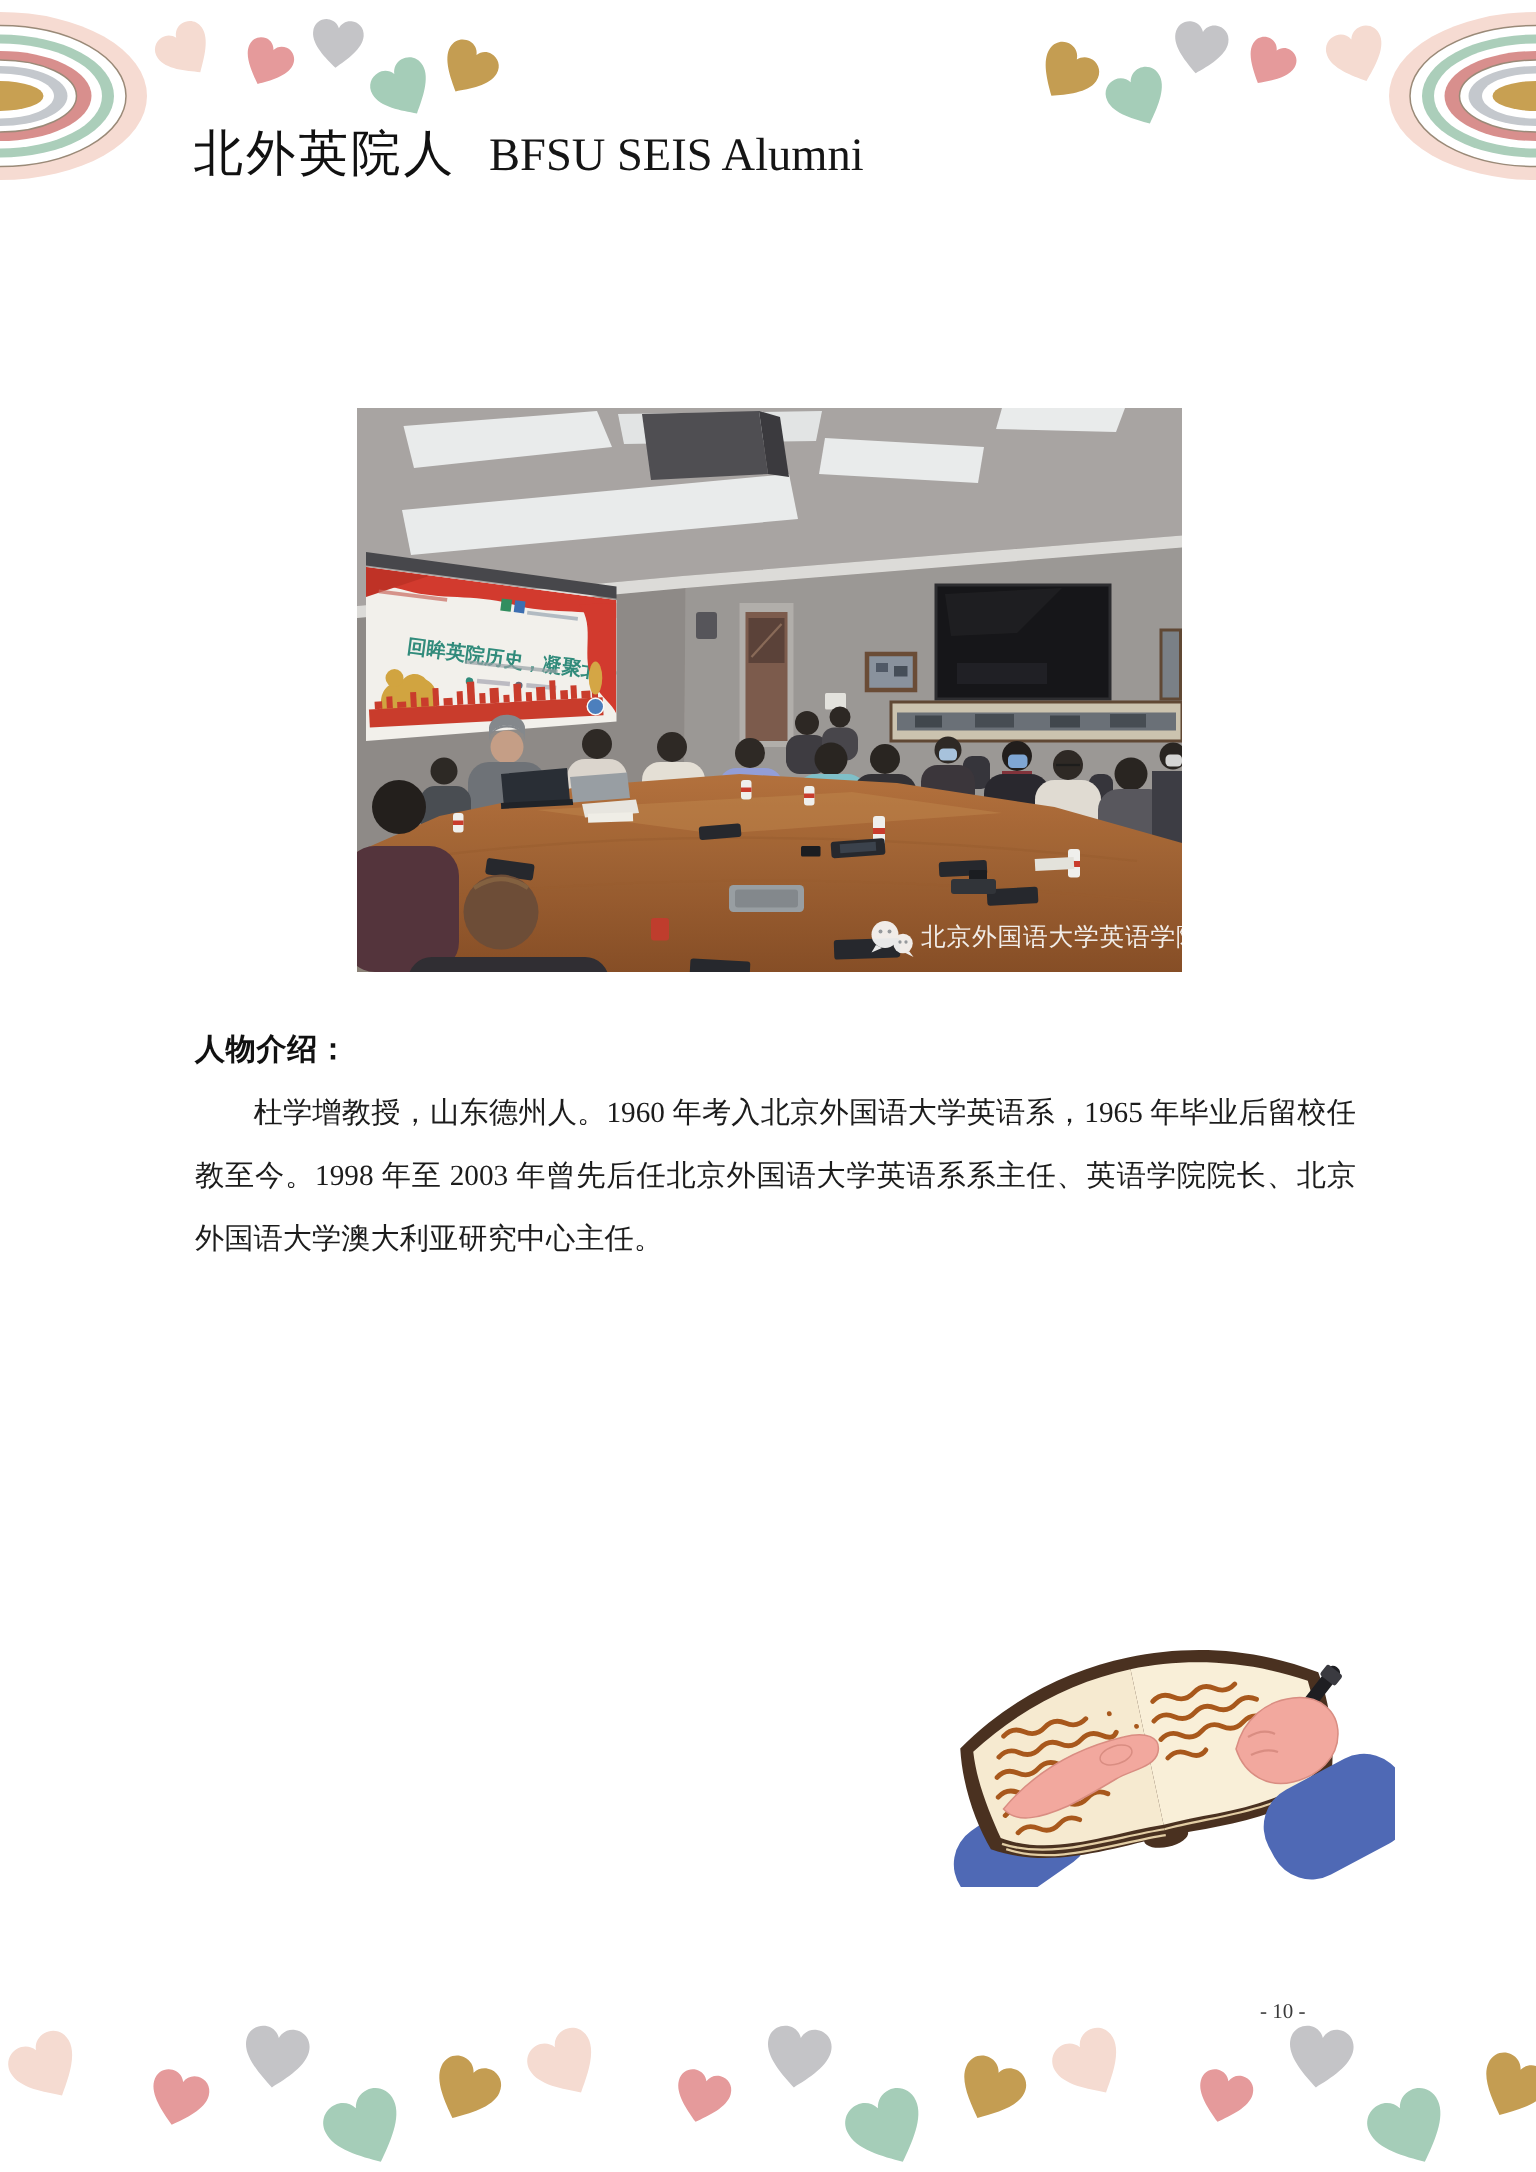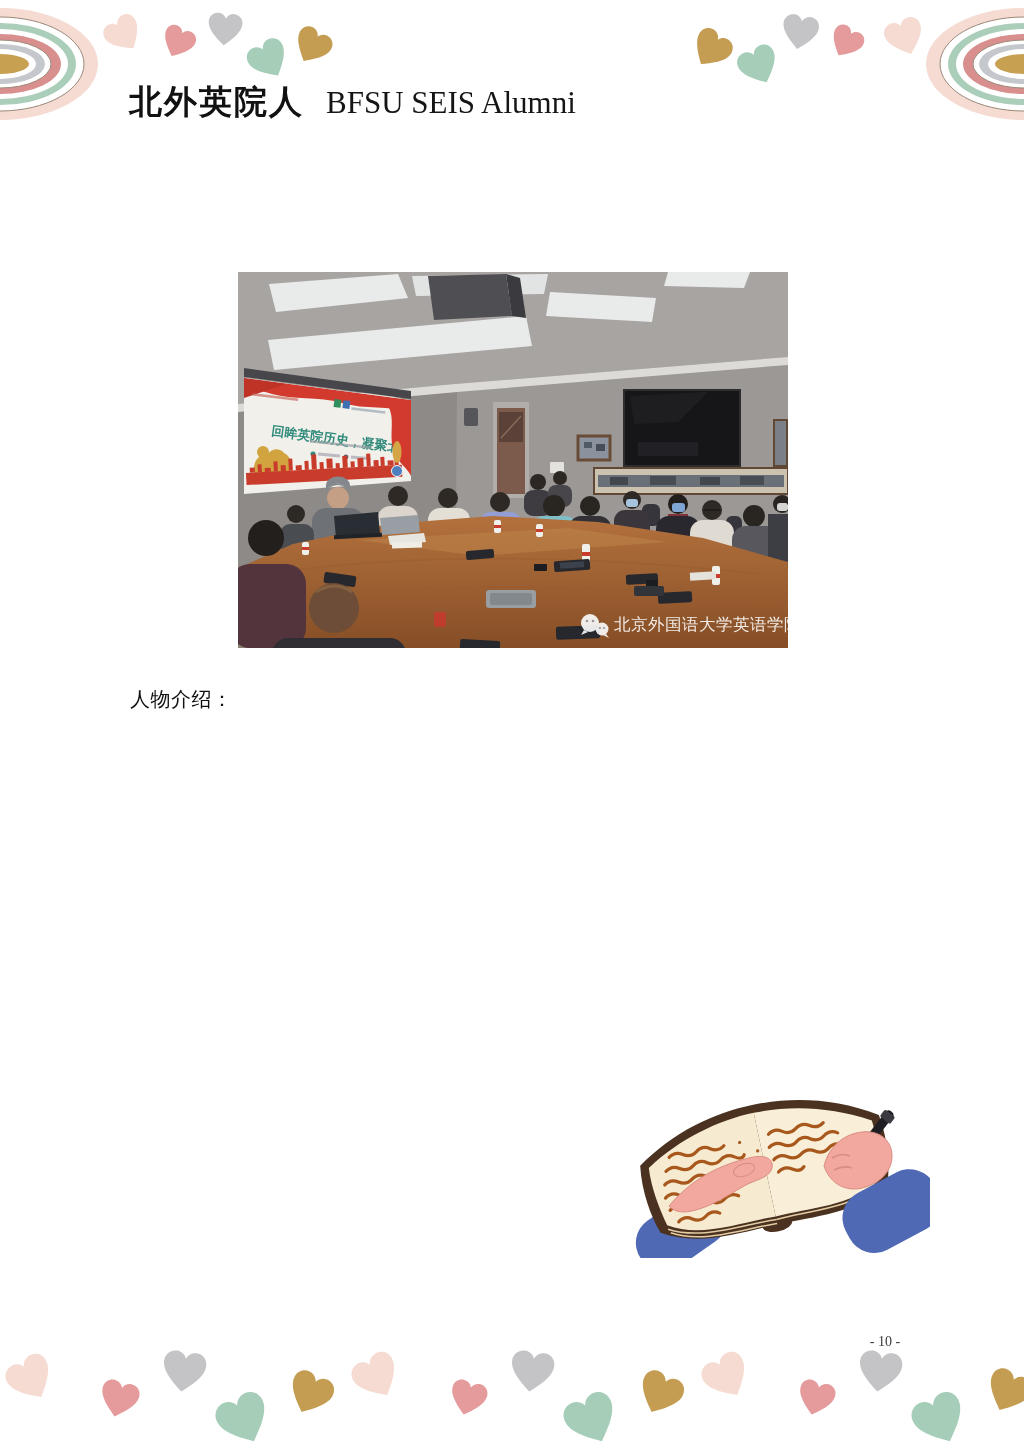--- a/index.html
+++ b/index.html
@@ -4,29 +4,29 @@
 <style>
   html,body{margin:0;padding:0;background:#fff}
   .page{position:relative;width:1024px;height:1448px;background:#ffffff;overflow:hidden;
         font-family:"Liberation Serif","DejaVu Serif",serif;color:#1a1a1a}
   .corner{position:absolute;top:4px;pointer-events:none}
   #rainbow-left{left:0}
   #rainbow-right{right:0}
   #hearts-layer{position:absolute;left:0;top:0;width:100%;height:100%;pointer-events:none}
   .heart{position:absolute}
   .hdr{position:absolute;left:129px;top:80px;white-space:nowrap}
-  .hdr .zh{font-family:"Liberation Sans","DejaVu Sans",sans-serif;font-weight:700;font-size:33px;letter-spacing:2px;color:#111}
+  .hdr .zh{font-family:"Liberation Sans","DejaVu Sans",sans-serif;font-weight:400;font-size:33px;letter-spacing:2px;color:#111}
   .hdr .en{font-size:31px;margin-left:22px;color:#151515}
   .p1{position:absolute;left:130px;top:212px;width:774px;margin:0;font-size:19.5px;line-height:30px;text-indent:2em;color:#1c1c1c}
   .photo{position:absolute;left:238px;top:272px;width:550px;height:376px;margin:0}
   .photo svg{display:block}
-  .intro-h{position:absolute;left:130px;top:686px;margin:0;font-size:20px;font-weight:normal;letter-spacing:.5px;color:#111}
+  .intro-h{position:absolute;left:130px;top:686px;margin:0;font-size:20px;font-weight:bold;letter-spacing:.5px;color:#111}
   .intro-b{position:absolute;left:130px;top:722px;width:774px;margin:0;font-size:19.5px;line-height:42px;text-indent:2em;text-align:justify;color:#1c1c1c}
   .illus{position:absolute;left:574px;top:1046px;width:356px;height:212px}
-  .pageno{position:absolute;left:840px;top:1334px;width:90px;text-align:center;font-size:14px;color:#3a3a3a}
+  .pageno{position:absolute;left:840px;top:1334px;width:90px;font-size:14px;color:#3a3a3a}
 </style>
 </head>
 <body>
 
 <div class="page">
 
   <svg id="rainbow-left" class="corner" width="104" height="122" viewBox="0 0 104 122">
     <ellipse cx="0" cy="60" rx="98" ry="56" fill="#f6dbd2"></ellipse>
     <ellipse cx="0" cy="60" rx="84" ry="47" fill="#ffffff" stroke="#9a8a78" stroke-width="1"></ellipse>
     <ellipse cx="0" cy="60" rx="76" ry="41" fill="#abceba"></ellipse>
@@ -354,20 +354,21 @@
               <circle cx="366" cy="356" r="1.1" fill="#98a0a8"></circle>
           </g>
           <text x="376" y="358" font-size="16.5" fill="#ffffff" font-family="'Liberation Sans','DejaVu Sans',sans-serif" letter-spacing=".5">北京外国语大学英语学院</text>
         </g>
         <rect width="550" height="376" fill="#8a7f6a" opacity=".04"></rect>
       </g>
     </svg>
   </figure>
 
   <h3 class="intro-h">人物介绍：</h3>
+  <p class="intro-b">杜学增教授，山东德州人。1960 年考入北京外国语大学英语系，1965 年毕业后留校任教至今。1998 年至 2003 年曾先后任北京外国语大学英语系系主任、英语学院院长、北京外国语大学澳大利亚研究中心主任。</p>
 
   <div class="illus">
     <svg width="356" height="212" viewBox="0 0 356 212">
 
       <g transform="rotate(-35 120 175)">
           <rect x="55" y="148" width="98" height="56" rx="27" fill="#4f69b5"></rect>
         </g>
 
       <g transform="rotate(-12 190 125)">
         <path d="M70,94 C110,68 152,58 192,58 C232,58 274,68 314,94 C318,120 314,146 308,164 C272,186 230,180 192,180 C154,180 112,186 76,164 C70,146 66,120 70,94 Z" fill="#4a3120"></path>

